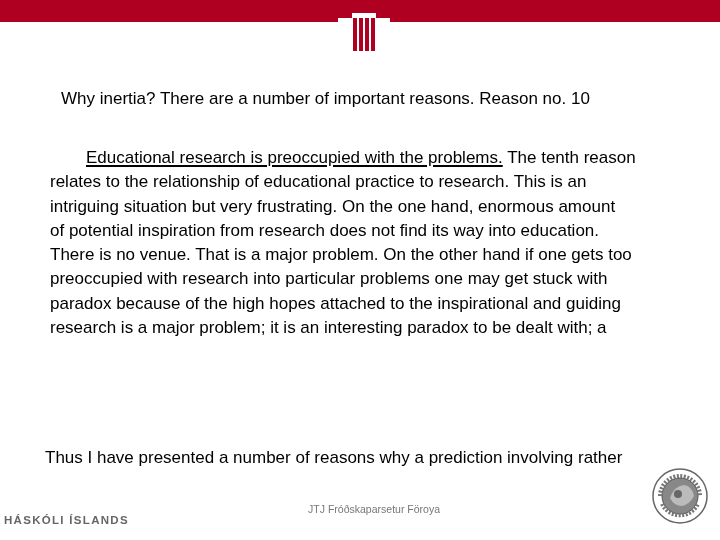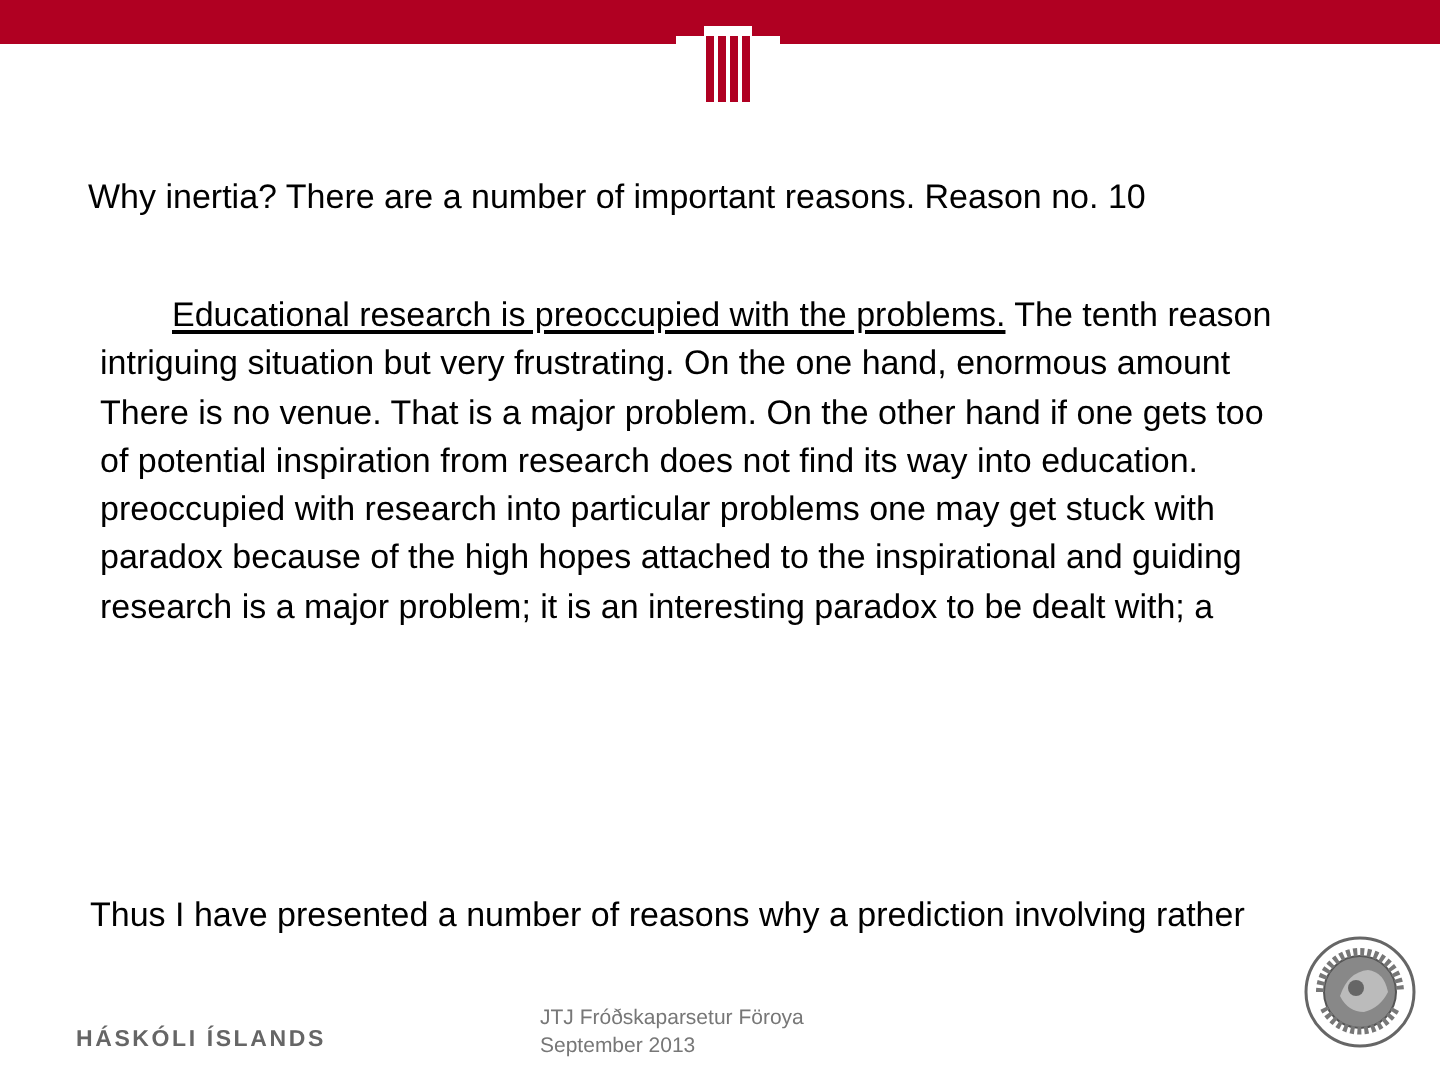--- a/index.html
+++ b/index.html
@@ -4,64 +4,64 @@
 <style>
   html, body { margin:0; padding:0; }
   body { width:720px; height:540px; position:relative; background:#ffffff; overflow:hidden;
          font-family: "Liberation Sans", "DejaVu Sans", sans-serif; color:#000; }
   .topband { position:absolute; left:0; top:0; width:720px; height:22px; background:#B00022; }
   .notch { position:absolute; left:338px; top:18px; width:52px; height:5px; background:#fff; }
   .capital { position:absolute; left:352px; top:13px; width:24px; height:5px; background:#fff; }
   .cols { position:absolute; left:353px; top:18px; width:24px; height:33px; }
   .col { position:absolute; top:0; width:4px; height:33px; background:#B00022; }
   .p { position:absolute; font-size:17px; line-height:24.3px; white-space:nowrap; }
-  .title { left:44px; top:87px; }
+  .title { left:61px; top:87px; }
   .body { left:50px; top:146px; }
   .body .l1 { padding-left:36px; }
   .u { text-decoration:underline; text-decoration-thickness:2px; text-underline-offset:2px; }
   .concl { left:45px; top:434px;margin-top:12px; }
-  .footer-logo { position:absolute; left:38px; top:514px; font-size:11.5px; letter-spacing:1.3px;
+  .footer-logo { position:absolute; left:4px; top:514px; font-size:11.5px; letter-spacing:1.3px;
                  color:#666; font-weight:bold; }
-  .footer-center { position:absolute; left:270px; top:502px; width:160px; text-align:left;
+  .footer-center { position:absolute; left:280px; top:502px; width:160px; text-align:right;
                    font-size:10.5px; line-height:14px; color:#777; }
   .seal { position:absolute; left:652px; top:468px; width:56px; height:56px; }
 </style>
 </head>
 <body>
 
 <div class="topband"></div>
 <div class="notch"></div>
 <div class="capital"></div>
 <div class="cols">
   <div class="col" style="left:0px"></div>
   <div class="col" style="left:6px"></div>
   <div class="col" style="left:12px"></div>
   <div class="col" style="left:18px"></div>
 </div>
 
 <div class="p title">Why inertia? There are a number of important reasons. Reason no. 10</div>
 
 <div class="p body">
   <div class="l1"><span class="u">Educational research is preoccupied with the problems.</span><span> The  tenth reason</span></div>
+  <div>relates to the relationship of educational practice to research. This is an</div>
   <div>intriguing situation but very frustrating. On the one hand, enormous amount</div>
+  <div>of potential inspiration from research does not find its way into education.</div>
   <div>There is no venue. That is a major problem. On the other hand if one gets too</div>
-  <div>of potential inspiration from research does not find its way into education.</div>
   <div>preoccupied  with research into particular problems one may get stuck with</div>
   <div>paradox because of the high hopes attached to the inspirational and guiding</div>
   <div>research  is a major problem; it is an interesting paradox to be dealt with; a</div>
 </div>
 
 <div class="p concl">
   <div>Thus I have presented a number of reasons why a prediction involving rather</div>
 </div>
 
 <div class="footer-logo">HÁSKÓLI ÍSLANDS</div>
 <div class="footer-center">
   <div>JTJ Fróðskaparsetur Föroya</div>
-  <div>September 2013</div>
 </div>
 
 <svg class="seal" viewBox="0 0 56 56">
   <circle cx="28" cy="28" r="27" fill="none" stroke="#666" stroke-width="1.5"></circle>
   <circle cx="28" cy="28" r="18" fill="#888"></circle>
   <circle cx="28" cy="28" r="18" fill="none" stroke="#555" stroke-width="1"></circle>
   <path d="M18 30 Q22 18 32 17 Q40 18 42 28 Q38 36 30 38 Q22 38 18 30 Z" fill="#bbb"></path>
   <circle cx="26" cy="26" r="4" fill="#666"></circle>
   <path d="M8 28 A20 20 0 0 1 48 28" fill="none" stroke="#777" stroke-width="4" stroke-dasharray="2 1.5"></path>
   <path d="M10 36 A20 20 0 0 0 46 36" fill="none" stroke="#777" stroke-width="4" stroke-dasharray="2 1.5"></path>

